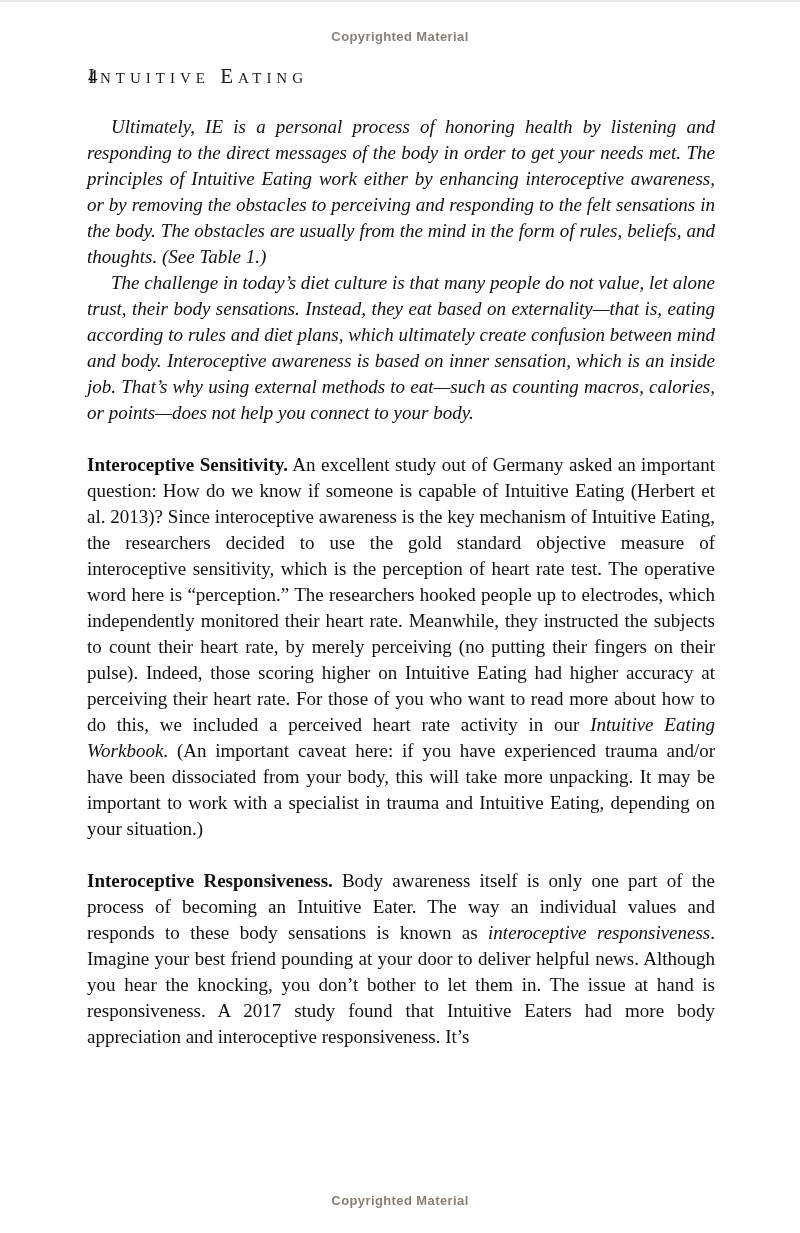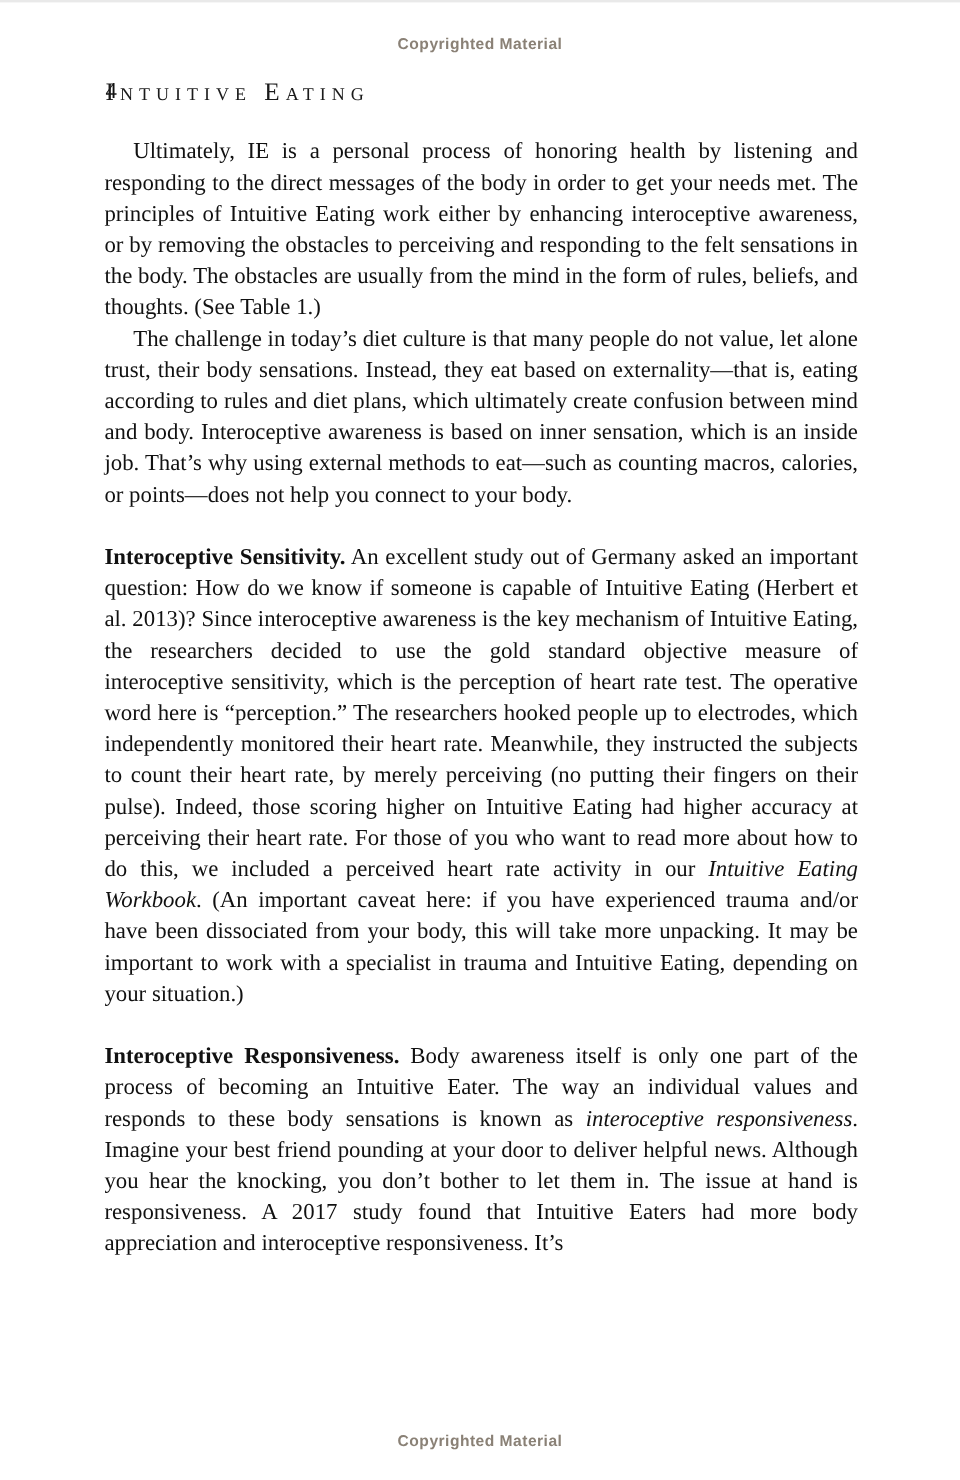--- a/index.html
+++ b/index.html
@@ -53,21 +53,21 @@
   .body-text {
     position: absolute;
     top: 112px;
     left: 87px;
     width: 628px;
     font-size: 19px;
     line-height: 26px;
     text-align: justify;
   }
   .body-text p { margin: 0; }
-  .body-text p.indent { text-indent: 24px; }
+  .body-text p.indent { text-indent: 24px; font-style: italic; }
   .body-text p.section { margin-top: 26px; }
   .lead {
     font-weight: bold;
   }
   .it { font-style: italic; }
 </style>
 </head>
 <body>
 
 <div class="page">

